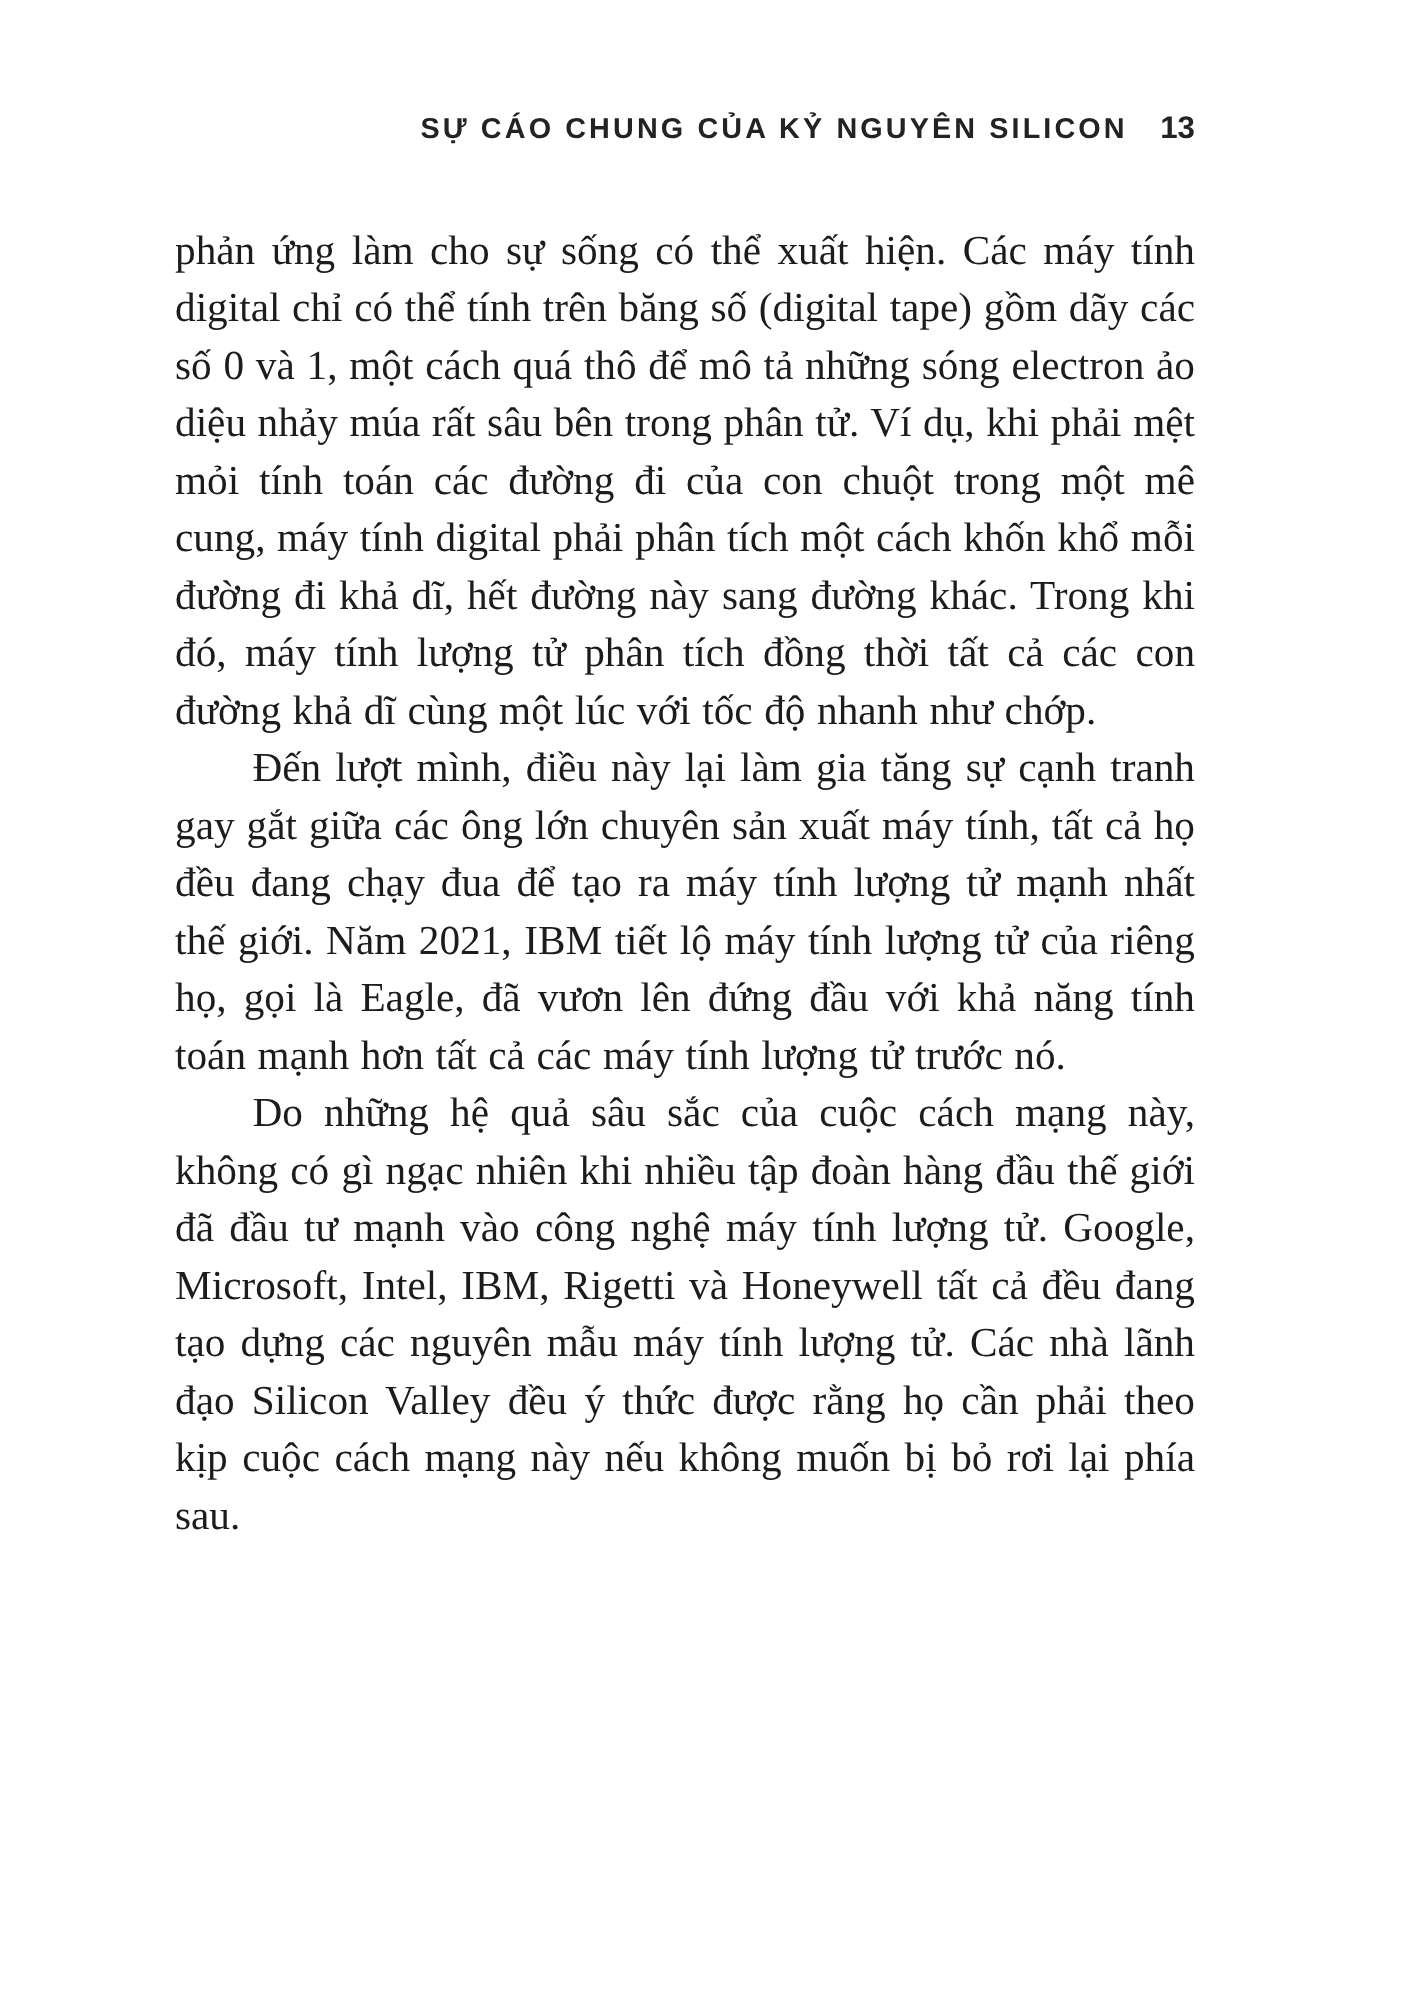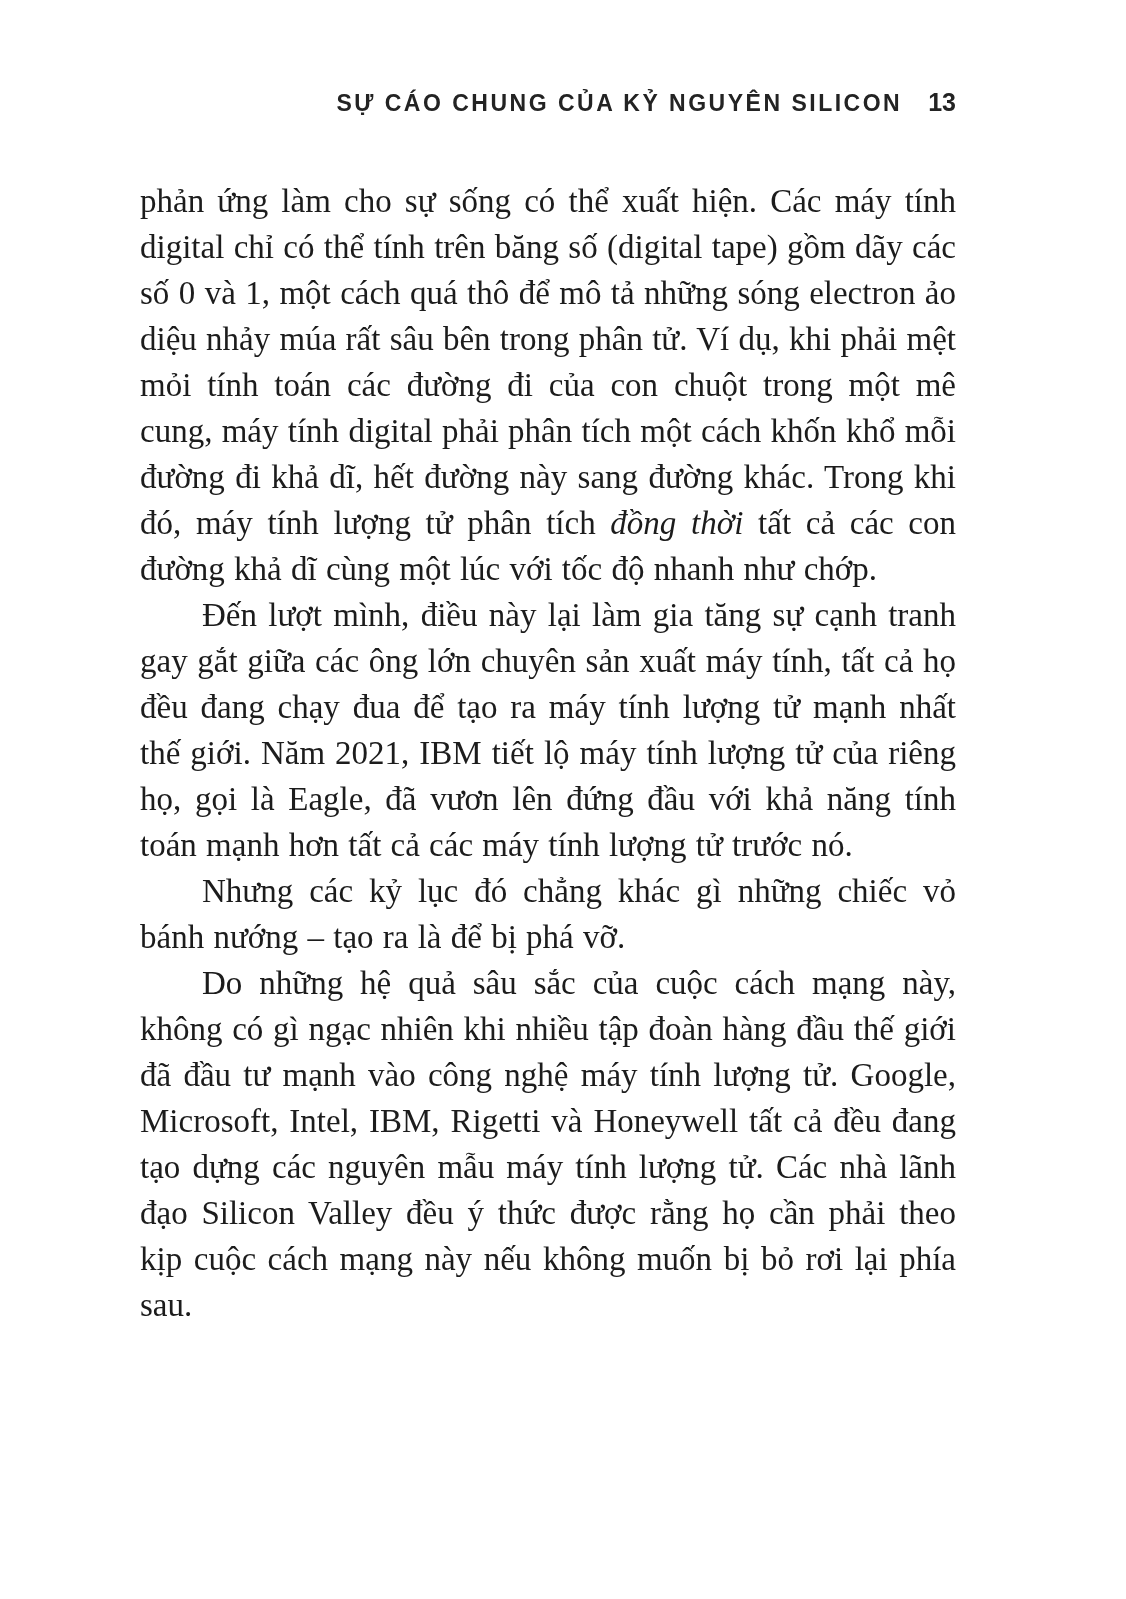--- a/index.html
+++ b/index.html
@@ -46,32 +46,30 @@
     font-size: 33px;
     line-height: 46px;
     text-align: justify;
     text-justify: inter-word;
     word-spacing: 1px;
   }
   .text-block p.indent {
     text-indent: 62px;
   }
   .italic {
-    font-style: italic;
   }
 </style>
 </head>
 <body>
 
 <div class="page">
 
   <div class="running-head">
     <span>SỰ CÁO CHUNG CỦA KỶ NGUYÊN SILICON</span><span class="pagenum">13</span>
   </div>
 
   <div class="text-block">
     <p><span>phản ứng làm cho sự sống có thể xuất hiện. Các máy tính digital chỉ có thể tính trên băng số (digital tape) gồm dãy các số 0 và 1, một cách quá thô để mô tả những sóng electron ảo diệu nhảy múa rất sâu bên trong phân tử. Ví dụ, khi phải mệt mỏi tính toán các đường đi của con chuột trong một mê cung, máy tính digital phải phân tích một cách khốn khổ mỗi đường đi khả dĩ, hết đường này sang đường khác. Trong khi đó, máy tính lượng tử phân tích </span><span class="italic">đồng thời</span><span> tất cả các con đường khả dĩ cùng một lúc với tốc độ nhanh như chớp.</span></p>
     <p class="indent">Đến lượt mình, điều này lại làm gia tăng sự cạnh tranh gay gắt giữa các ông lớn chuyên sản xuất máy tính, tất cả họ đều đang chạy đua để tạo ra máy tính lượng tử mạnh nhất thế giới. Năm 2021, IBM tiết lộ máy tính lượng tử của riêng họ, gọi là Eagle, đã vươn lên đứng đầu với khả năng tính toán mạnh hơn tất cả các máy tính lượng tử trước nó.</p>
-    <p class="indent">Nhưng các kỷ lục đó chẳng khác gì những chiếc vỏ bánh nướng – tạo ra là để bị phá vỡ.</p>
     <p class="indent">Do những hệ quả sâu sắc của cuộc cách mạng này, không có gì ngạc nhiên khi nhiều tập đoàn hàng đầu thế giới đã đầu tư mạnh vào công nghệ máy tính lượng tử. Google, Microsoft, Intel, IBM, Rigetti và Honeywell tất cả đều đang tạo dựng các nguyên mẫu máy tính lượng tử. Các nhà lãnh đạo Silicon Valley đều ý thức được rằng họ cần phải theo kịp cuộc cách mạng này nếu không muốn bị bỏ rơi lại phía sau.</p>
   </div>
 
 </div>
 
 </body></html>

